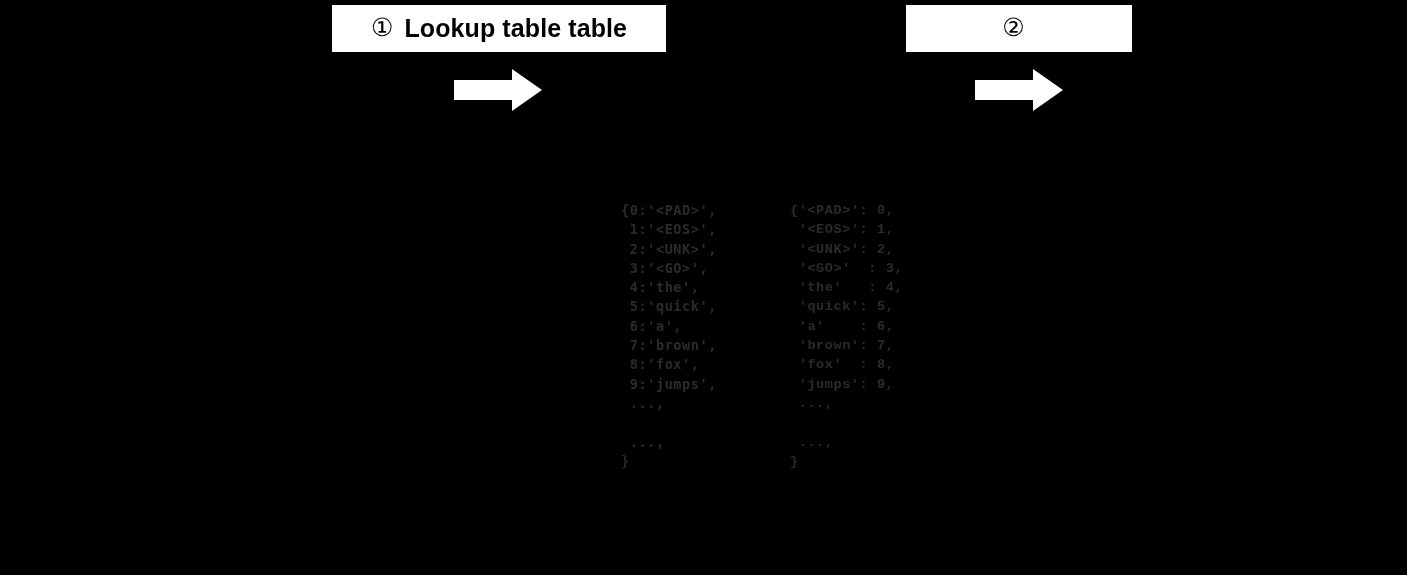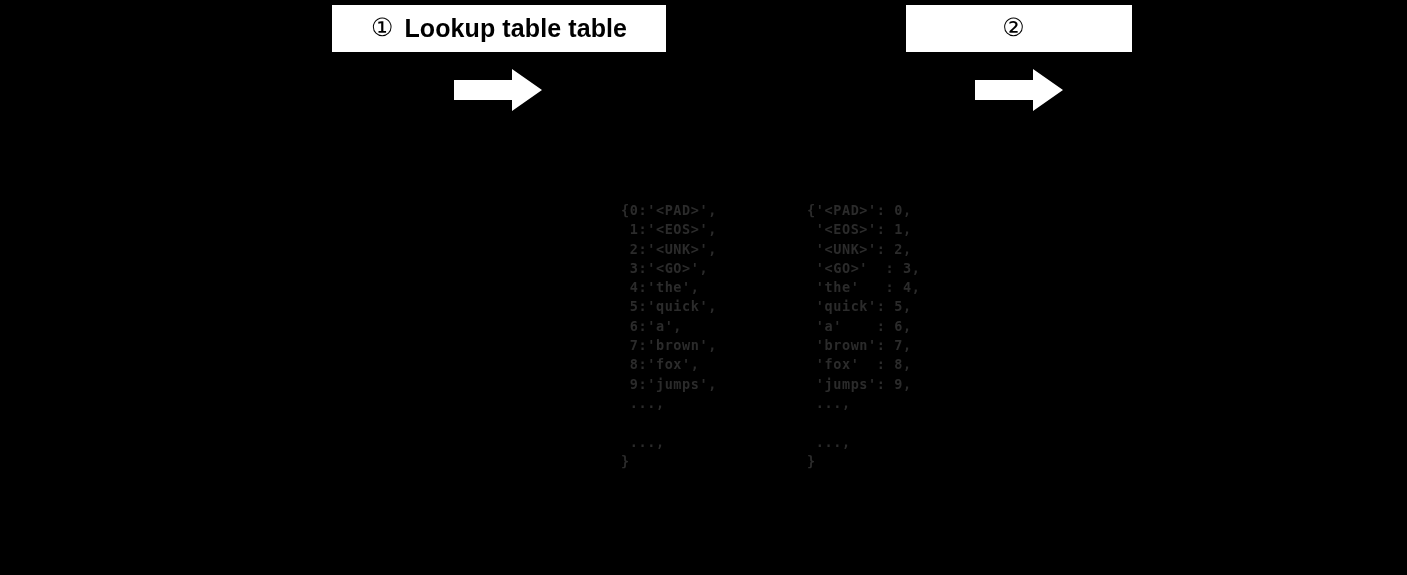--- a/index.html
+++ b/index.html
@@ -76,21 +76,21 @@
     font-family: "DejaVu Sans Mono", "Liberation Mono", monospace;
     font-size: 13.5px;
     line-height: 19.3px;
     color: #2b2b2b;
     white-space: pre;
     letter-spacing: 0.6px;
     font-weight: bold;
     -webkit-font-smoothing: none;
   }
   #code-idx2tok { left: 604px; top: 201px; margin-left: 17px; }
-  #code-tok2idx { left: 807px; top: 201px; }
+  #code-tok2idx { left: 790px; top: 201px; font-family: Liberation Mono, monospace; }
 
   .code-line { height: 19.3px; }
   .code-line.blank { color: transparent; }
 </style>
 </head>
 <body>
 
 <div class="label-chip" id="chip-lookup">
   <span class="chip-num">①</span>
   <span class="chip-text">Lookup table table</span>

